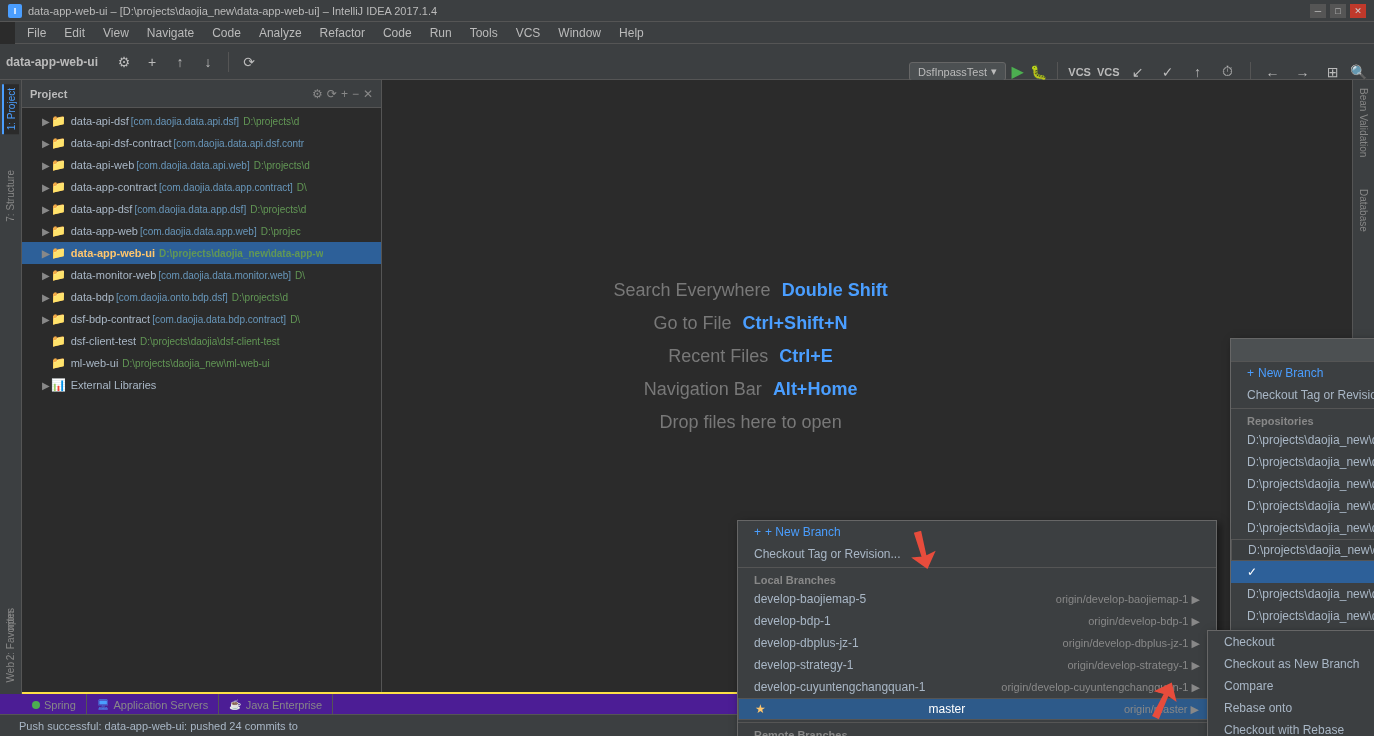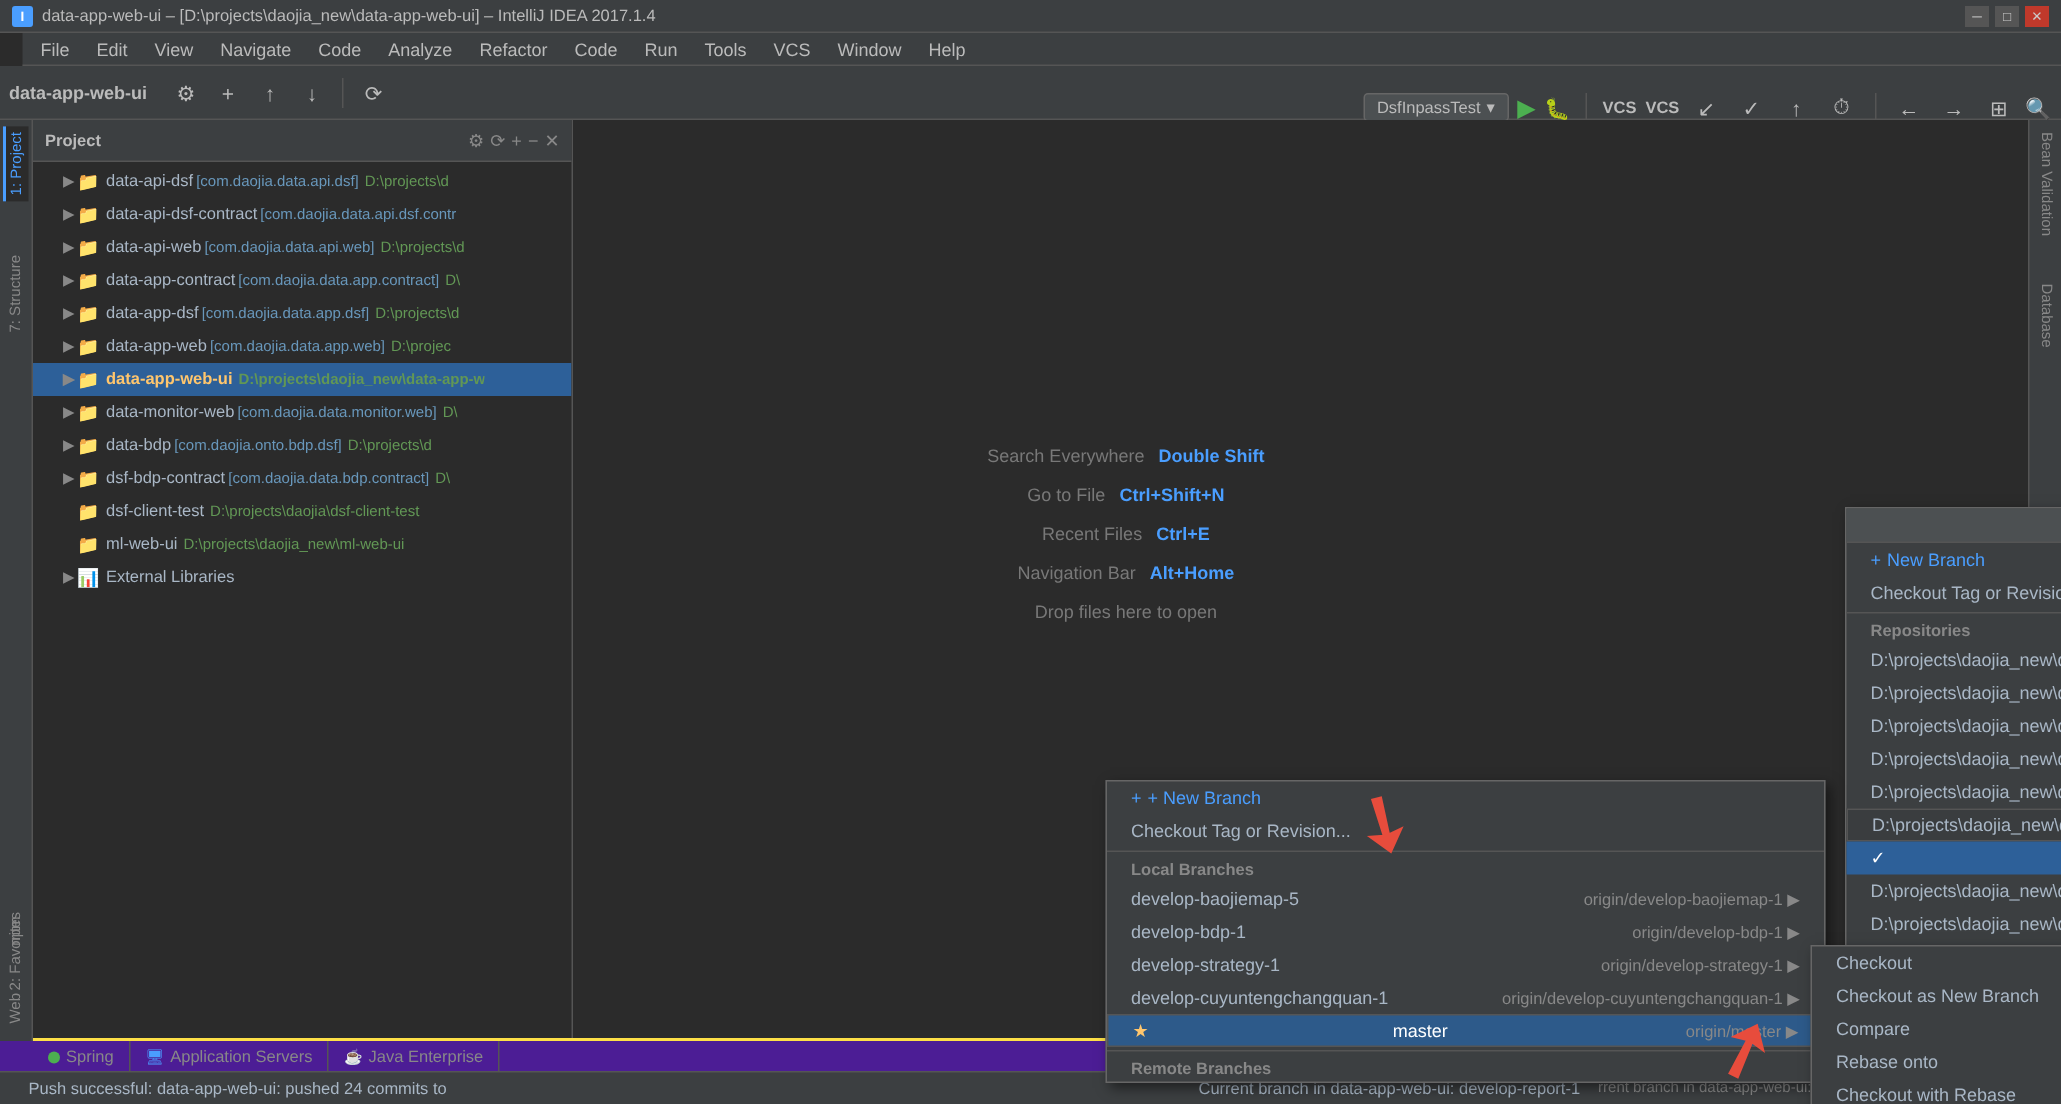--- a/index.html
+++ b/index.html
@@ -232,21 +232,21 @@
     .quick-access {
       position: absolute;
       top: 50%;
       left: 50%;
       transform: translate(-50%, -50%);
       background: transparent;
       text-align: center;
     }
     .qa-item {
       margin: 12px 0;
-      font-size: 12px;
+      font-size: 18px;
       color: #787878;
     }
     .qa-item .label { color: #787878; }
     .qa-item .shortcut { color: #4a9eff; font-weight: bold; margin-left: 6px; }
 
     
     .context-menu-local {
       position: absolute;
       top: 440px;
       left: 355px;
@@ -590,20 +590,24 @@
       <div class="cm-section-title">Local Branches</div>
       <div class="cm-item">
         <span>develop-baojiemap-5</span>
         <span class="cm-item-right">origin/develop-baojiemap-1 ▶</span>
       </div>
       <div class="cm-item">
         <span>develop-bdp-1</span>
         <span class="cm-item-right">origin/develop-bdp-1 ▶</span>
       </div>
       <div class="cm-item">
+        <span>develop-dbplus-jz-1</span>
+        <span class="cm-item-right">origin/develop-dbplus-jz-1 ▶</span>
+      </div>
+      <div class="cm-item">
         <span>develop-strategy-1</span>
         <span class="cm-item-right">origin/develop-strategy-1 ▶</span>
       </div>
       <div class="cm-item">
         <span>develop-cuyuntengchangquan-1</span>
         <span class="cm-item-right">origin/develop-cuyuntengchangquan-1 ▶</span>
       </div>
       <div class="cm-item highlighted" style="border:1px solid #555; background:#2d5a8a;">
         <span style="color:#ffc66d; margin-right:4px;">★</span>
         <span>master</span>

